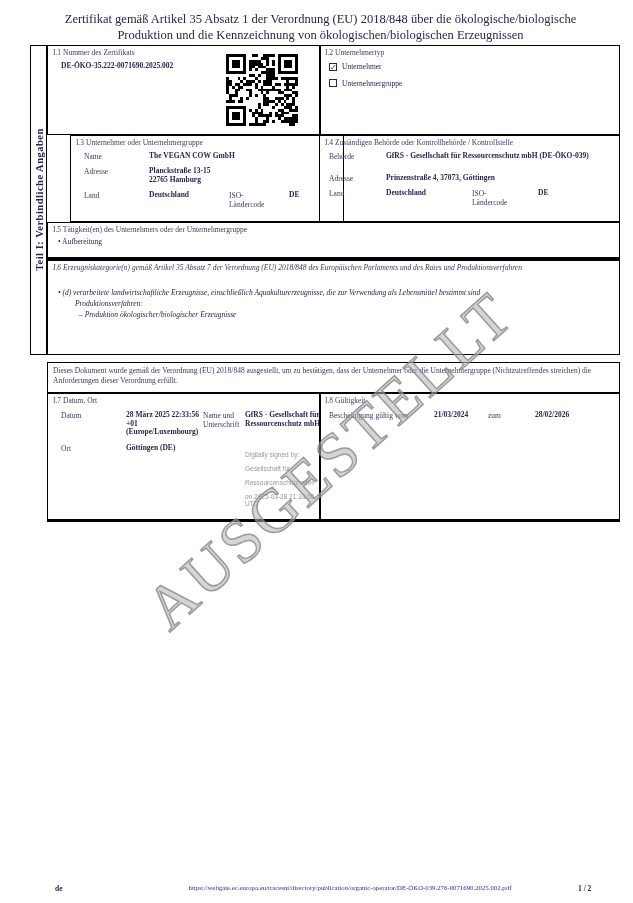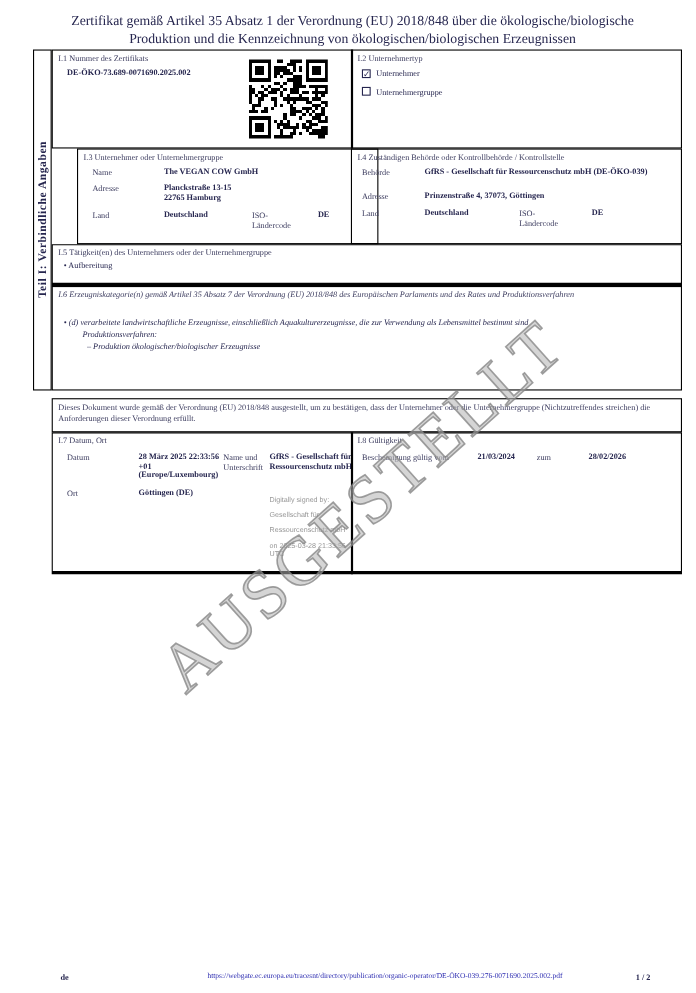--- a/index.html
+++ b/index.html
@@ -43,21 +43,21 @@
 <div class="page">
 
   <div class="title">Zertifikat gemäß Artikel 35 Absatz 1 der Verordnung (EU) 2018/848 über die ökologische/biologische Produktion und die Kennzeichnung von ökologischen/biologischen Erzeugnissen</div>
 
   <div class="sidebox">
     <span>Teil I: Verbindliche Angaben</span>
   </div>
 
   <div class="box" style="left:47px;top:45px;width:274px;height:90px;">
     <div class="blabel">I.1 Nummer des Zertifikats</div>
-    <div class="val abs" style="left:13px;top:16px;width:150px;">DE-ÖKO-73.689-0071690.2025.002</div>
+    <div class="val abs" style="left:13px;top:16px;width:150px;">DE-ÖKO-35.222-0071690.2025.002</div>
     <svg class="qr" viewBox="0 0 25 25" shape-rendering="crispEdges">
         <rect x="0" y="0" width="25" height="25" fill="#fff"></rect>
         <rect x="9" y="0" width="1" height="1" fill="#000"></rect>
         <rect x="10" y="0" width="1" height="1" fill="#000"></rect>
         <rect x="13" y="0" width="1" height="1" fill="#000"></rect>
         <rect x="14" y="0" width="1" height="1" fill="#000"></rect>
         <rect x="15" y="0" width="1" height="1" fill="#000"></rect>
         <rect x="16" y="0" width="1" height="1" fill="#000"></rect>
         <rect x="12" y="1" width="1" height="1" fill="#000"></rect>
         <rect x="13" y="1" width="1" height="1" fill="#000"></rect>

